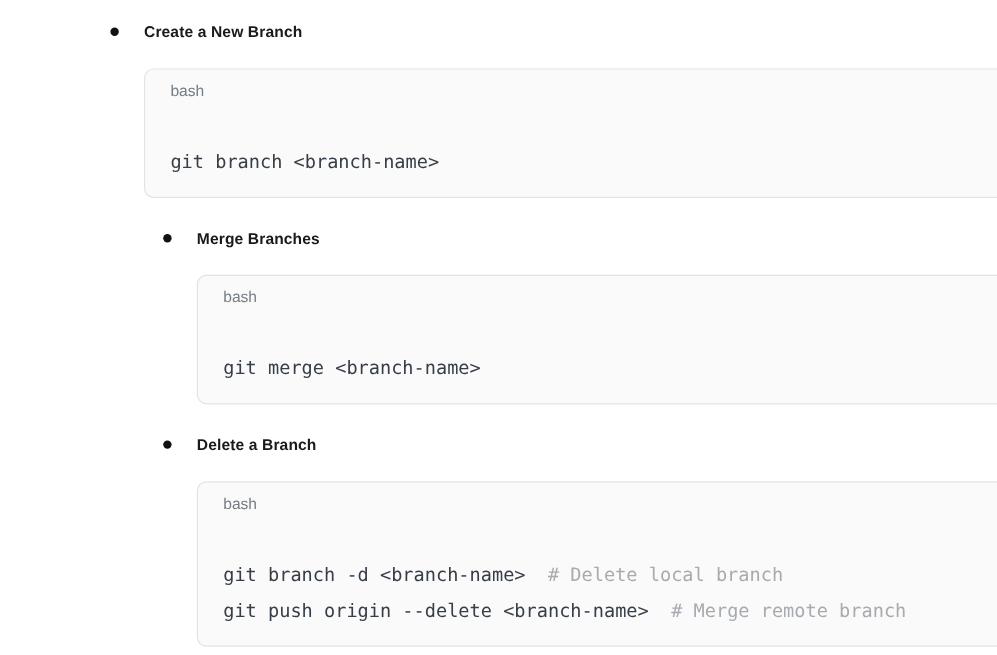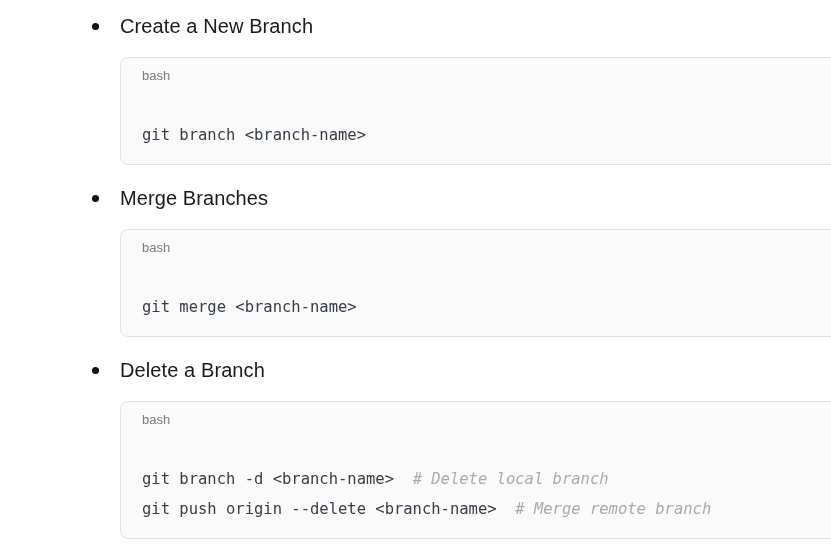--- a/index.html
+++ b/index.html
@@ -7,37 +7,37 @@
     width: 831px; height: 546px;
     overflow: hidden;
     background: #ffffff;
     font-family: "Liberation Sans", sans-serif;
   }
   .doc {
     position: relative;
     width: 831px; height: 546px;
     padding-top: 16px;
   }
-  .item + .item { margin-top: 23px; }
+  .item + .item { margin-top: 23px; padding-left: 44px; }
   .item-heading {
     display: flex;
     align-items: center;
     line-height: 21px;
   }
   .bullet {
     width: 7px; height: 7px;
     border-radius: 50%;
     background: #111111;
     margin-left: 92px;
     margin-right: 21px;
     flex: 0 0 auto;
   }
   .item-title {
-    font-size: 20px;
-    font-weight: 400;
+    font-size: 13px;
+    font-weight: 700;
     color: #1a1a1a;
     letter-spacing: 0.1px;
   }
   .code-block {
     margin-left: 120px;
     margin-top: 20px;
     width: 900px;               
     background: #fafafa;
     border: 1px solid #e3e3e6;
     border-radius: 8px;
@@ -52,21 +52,20 @@
   .code-body {
     margin-top: 36px;
     font-family: "DejaVu Sans Mono", monospace;
     font-size: 15.5px;
     line-height: 30px;
     color: #373e47;
     white-space: pre;
   }
   .code-comment {
     color: #a7abb0;
-    font-style: italic;
   }
 </style>
 </head>
 <body>
 
 <div class="doc">
   <div id="list-root">
   <div class="item">
     <div class="item-heading">
       <span class="bullet"></span>

